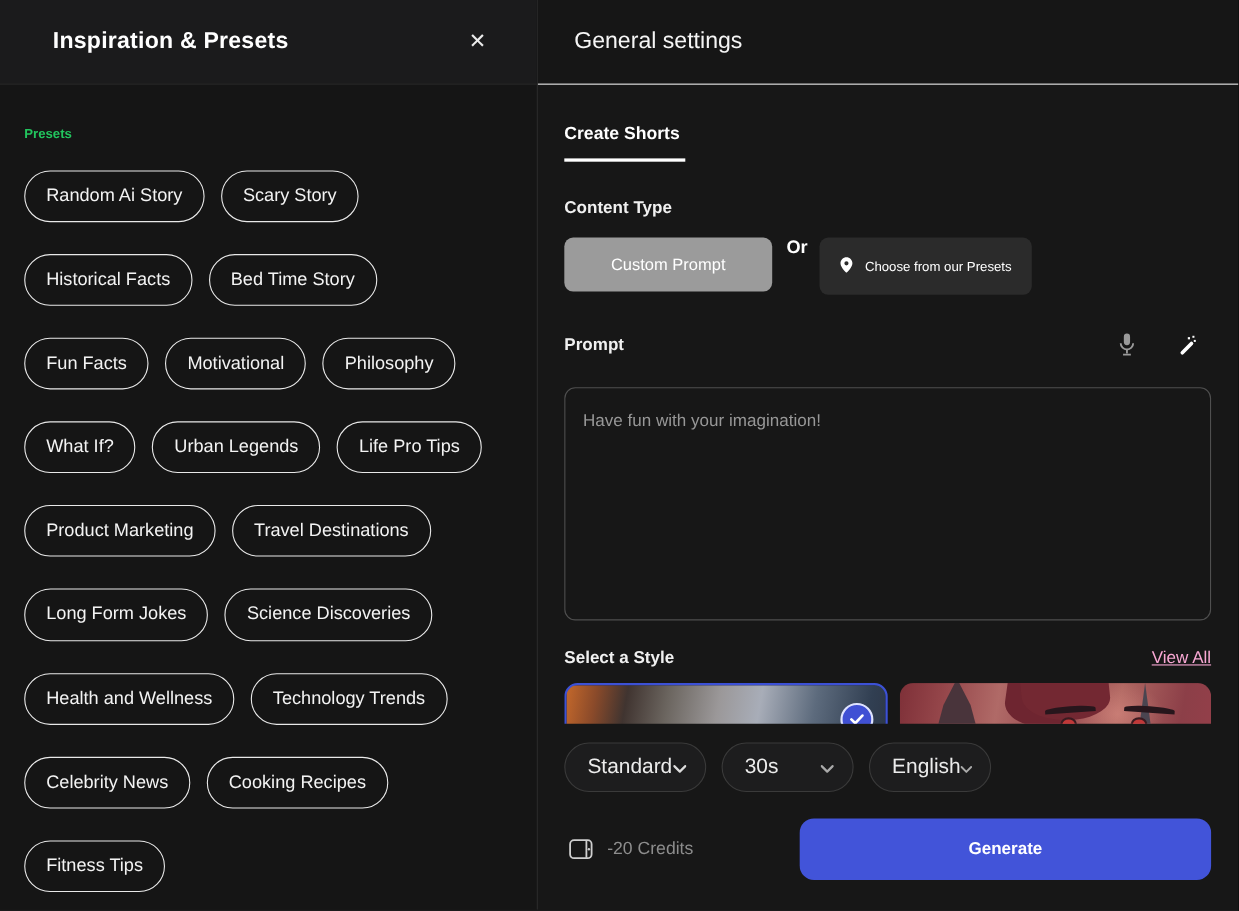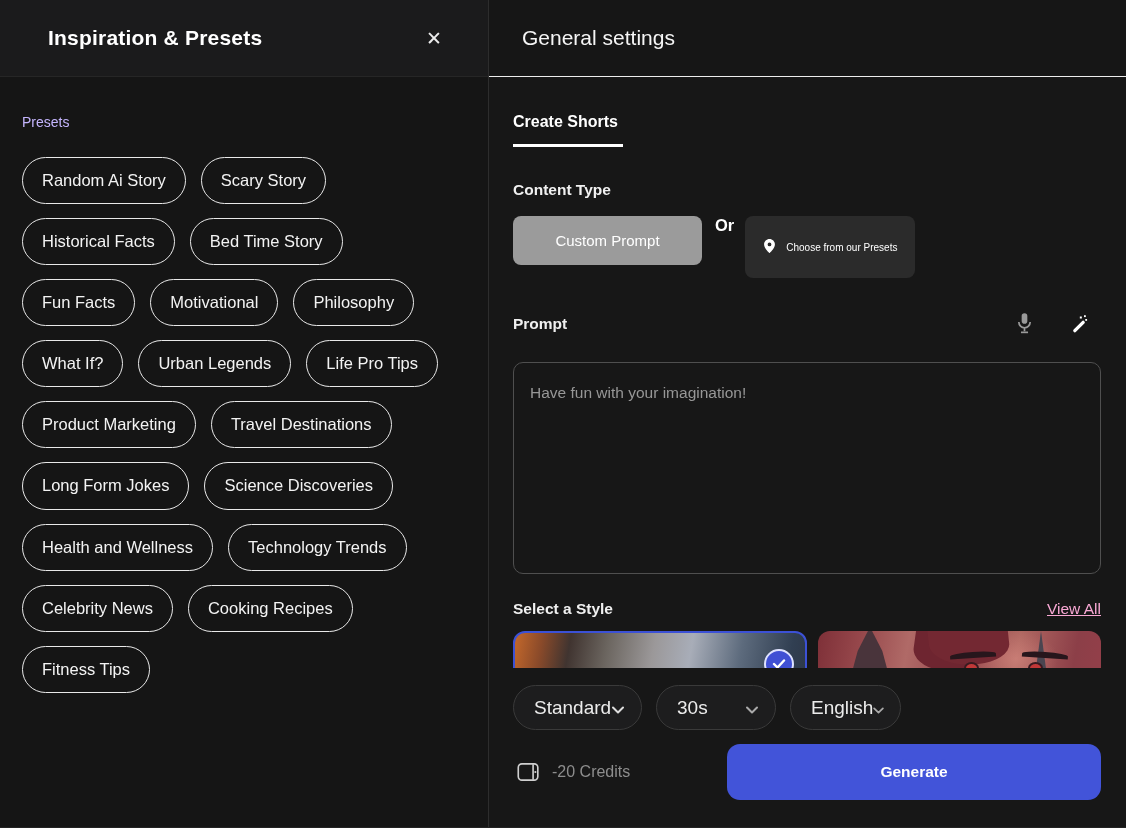--- a/index.html
+++ b/index.html
@@ -10,39 +10,39 @@
     background:#161616; color:#f0f0f0;
     font-family:"Liberation Sans", sans-serif;
     border-bottom:1px solid #242424;
   }
   
   .left-panel { width:489px; flex:0 0 489px; background:#151515; border-right:1px solid #2d2d2d; display:flex; flex-direction:column; }
   .lp-header { height:77px; flex:0 0 77px; background:#1b1b1c; border-bottom:1px solid #262626; display:flex; align-items:center; padding:0 42px 0 48px; }
   .lp-title { font-size:21px; font-weight:bold; color:#ffffff; letter-spacing:.2px; }
   .close-btn { margin-left:auto; background:none; border:none; color:#ececec; font-size:19px; line-height:1; padding:4px; }
   .lp-body { padding:37px 22px 0 22px; }
-  .presets-heading { font-size:14px; font-weight:normal; color:#c4b5fd; }
-  .pills { display:flex; flex-wrap:wrap; gap:14px 15px; margin-top:27px; max-width:445px; }
+  .presets-heading { font-size:12px; font-weight:bold; color:#22c55e; }
+  .pills { display:flex; flex-wrap:wrap; gap:29px 15px; margin-top:27px; max-width:445px; }
   .pill {
     font-size:16.5px; color:#f3f3f3; background:transparent;
     border:1px solid #e9e9e9; border-radius:24px; padding:11px 19px; line-height:1.4;
     white-space:nowrap;
   }
   
   .right-panel { flex:1; background:#171717; display:flex; flex-direction:column; }
   .rp-header { height:77px; flex:0 0 77px; background:#161616; border-bottom:1px solid #ededed; display:flex; align-items:center; padding-left:33px; }
   .rp-title { font-size:21px; font-weight:400; color:#f5f5f5; }
   .rp-body { flex:1; display:flex; flex-direction:column; padding:0 25px 0 24px; min-height:0; }
   .tab { margin-top:36px; align-self:flex-start; font-size:16px; font-weight:bold; color:#ffffff; padding:0 5px 13px 0; border-bottom:3px solid #ffffff; }
   .section-label { font-size:15.5px; font-weight:bold; color:#f0f0f0; }
   .content-type-label { margin-top:34px; }
   .content-type-row { display:flex; margin-top:17px; }
   .btn-custom { width:189px; height:49px; background:#9b9b9b; color:#ffffff; border:none; border-radius:8px; font-size:15px; }
   .or-label { font-weight:bold; font-size:16.5px; color:#ffffff; margin:0 11px 0 13px; }
-  .btn-presets { height:62px; padding:0 18px; background:#2b2b2b; color:#ffffff; border:none; border-radius:8px; font-size:10px; display:flex; align-items:center; gap:10px; }
+  .btn-presets { height:52px; padding:0 18px; background:#2b2b2b; color:#ffffff; border:none; border-radius:8px; font-size:12px; display:flex; align-items:center; gap:10px; }
   .prompt-row { display:flex; align-items:center; margin-top:34px; }
   .prompt-icons { margin-left:auto; display:flex; align-items:center; gap:36px; padding-right:12px; }
   .icon-btn { background:none; border:none; display:flex; align-items:center; }
   .prompt-textarea {
     margin-top:27px; width:100%; height:212px; background:transparent;
     border:1px solid #4f4f4f; border-radius:10px; color:#dddddd;
     padding:21px 16px; font-size:15.5px; font-family:inherit; resize:none; outline:none;
   }
   .prompt-textarea::placeholder { color:#979797; }
   .style-header { margin-top:26px; display:flex; align-items:baseline; }

